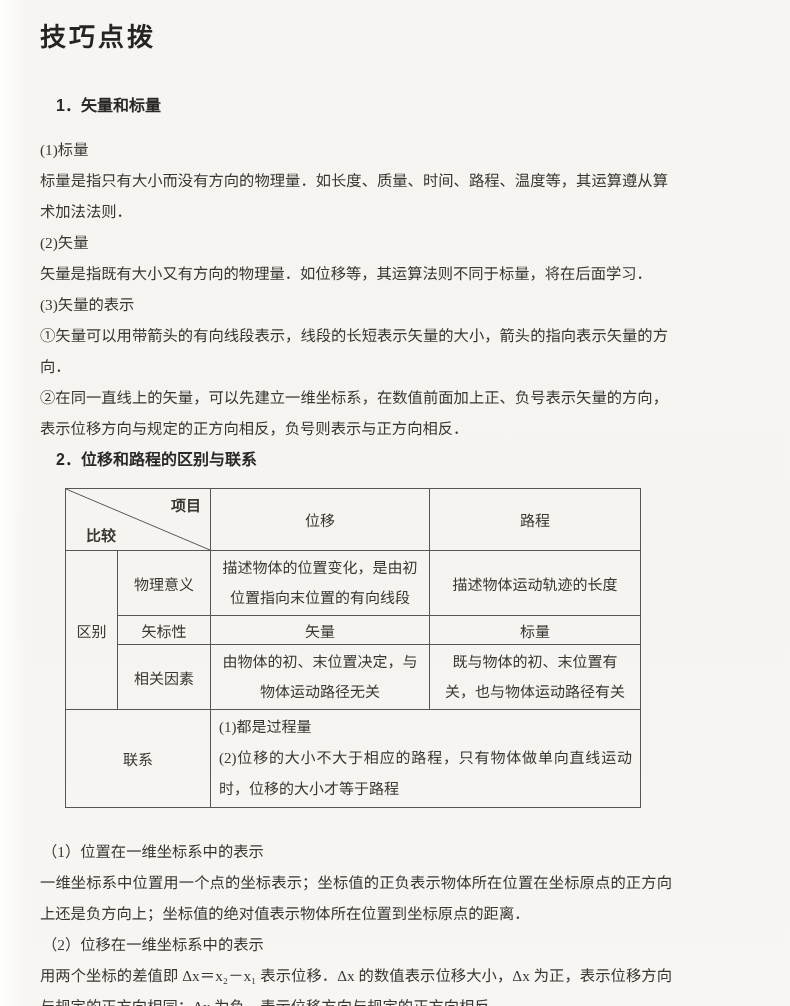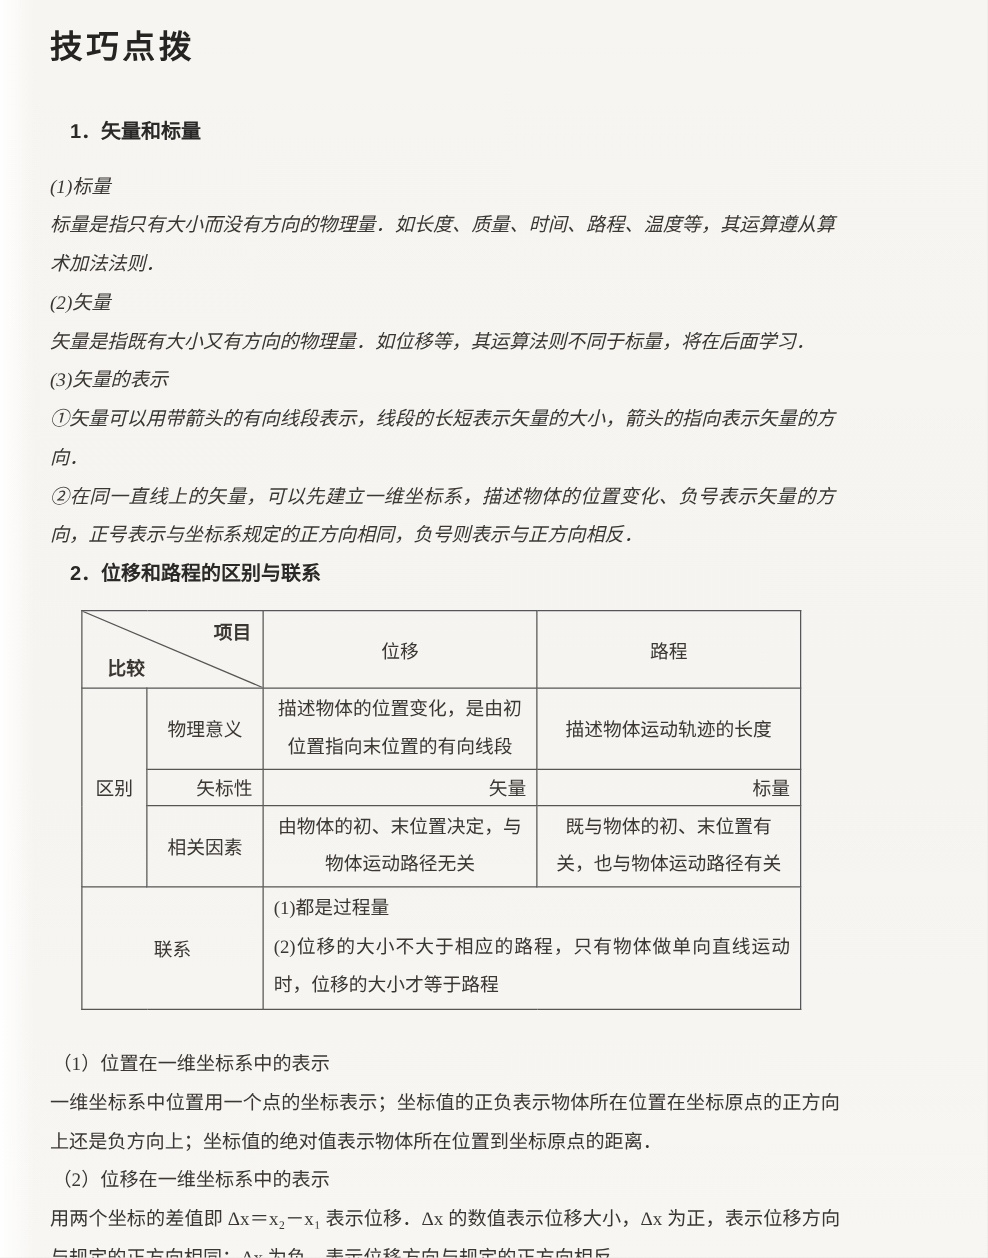--- a/index.html
+++ b/index.html
@@ -37,21 +37,20 @@
     margin:16px;
   }
   .h1{margin-top:38px;}
   .h2{margin-top:4px;}
   .bodytext{
     width:628px;
     font-size:15.3px;
     line-height:31px;
     text-align:justify;
     margin-top:7px;
-    font-style:italic;
   }
   .bodytext p{margin:0;}
   .notes{
     width:632px;
     font-size:15.3px;
     line-height:31px;
     text-align:justify;
     margin-top:28px;
   }
   .notes p{margin:0;}
@@ -76,21 +75,21 @@
     position:relative;
     padding:0;
     height:62px;
     font-weight:bold;
   }
   td.diag svg{position:absolute;left:0;top:0;width:100%;height:100%;}
   td.diag .corner-top{position:absolute;top:5px;right:9px;font-size:15px;}
   td.diag .corner-bottom{position:absolute;bottom:5px;left:20px;font-size:15px;}
   td.just{text-align:justify;padding:3px 9px;line-height:30px;}
   tr.r2 td{height:62px;}
-  tr.r3 td{height:29px;text-align:right;}
+  tr.r3 td{height:29px;}
   tr.r4 td{height:61px;}
   tr.r5 td{height:90px;font-family:Liberation Serif, serif;}
   td.linkcontent{
     text-align:left;
     padding:4px 10px;
     line-height:31px;
     vertical-align:middle;
   }
   td.linkcontent p{margin:0;text-align:justify;}
 </style>
@@ -103,21 +102,21 @@
 
   <div class="sec-heading h1">1．矢量和标量</div>
 
   <div class="bodytext">
     <p>(1)标量</p>
     <p>标量是指只有大小而没有方向的物理量．如长度、质量、时间、路程、温度等，其运算遵从算术加法法则．</p>
     <p>(2)矢量</p>
     <p>矢量是指既有大小又有方向的物理量．如位移等，其运算法则不同于标量，将在后面学习．</p>
     <p>(3)矢量的表示</p>
     <p>①矢量可以用带箭头的有向线段表示，线段的长短表示矢量的大小，箭头的指向表示矢量的方向．</p>
-    <p>②在同一直线上的矢量，可以先建立一维坐标系，描述物体的位置变化、负号表示矢量的方向，正号表示与坐标系规定的正方向相同，负号则表示与正方向相反．</p>
+    <p>②在同一直线上的矢量，可以先建立一维坐标系，在数值前面加上正、负号表示矢量的方向，表示位移方向与规定的正方向相反，负号则表示与正方向相反．</p>
   </div>
 
   <div class="sec-heading h2">2．位移和路程的区别与联系</div>
 
   <table class="cmp">
     <colgroup>
       <col style="width:52px">
       <col style="width:93px">
       <col style="width:219px">
       <col style="width:211px">

